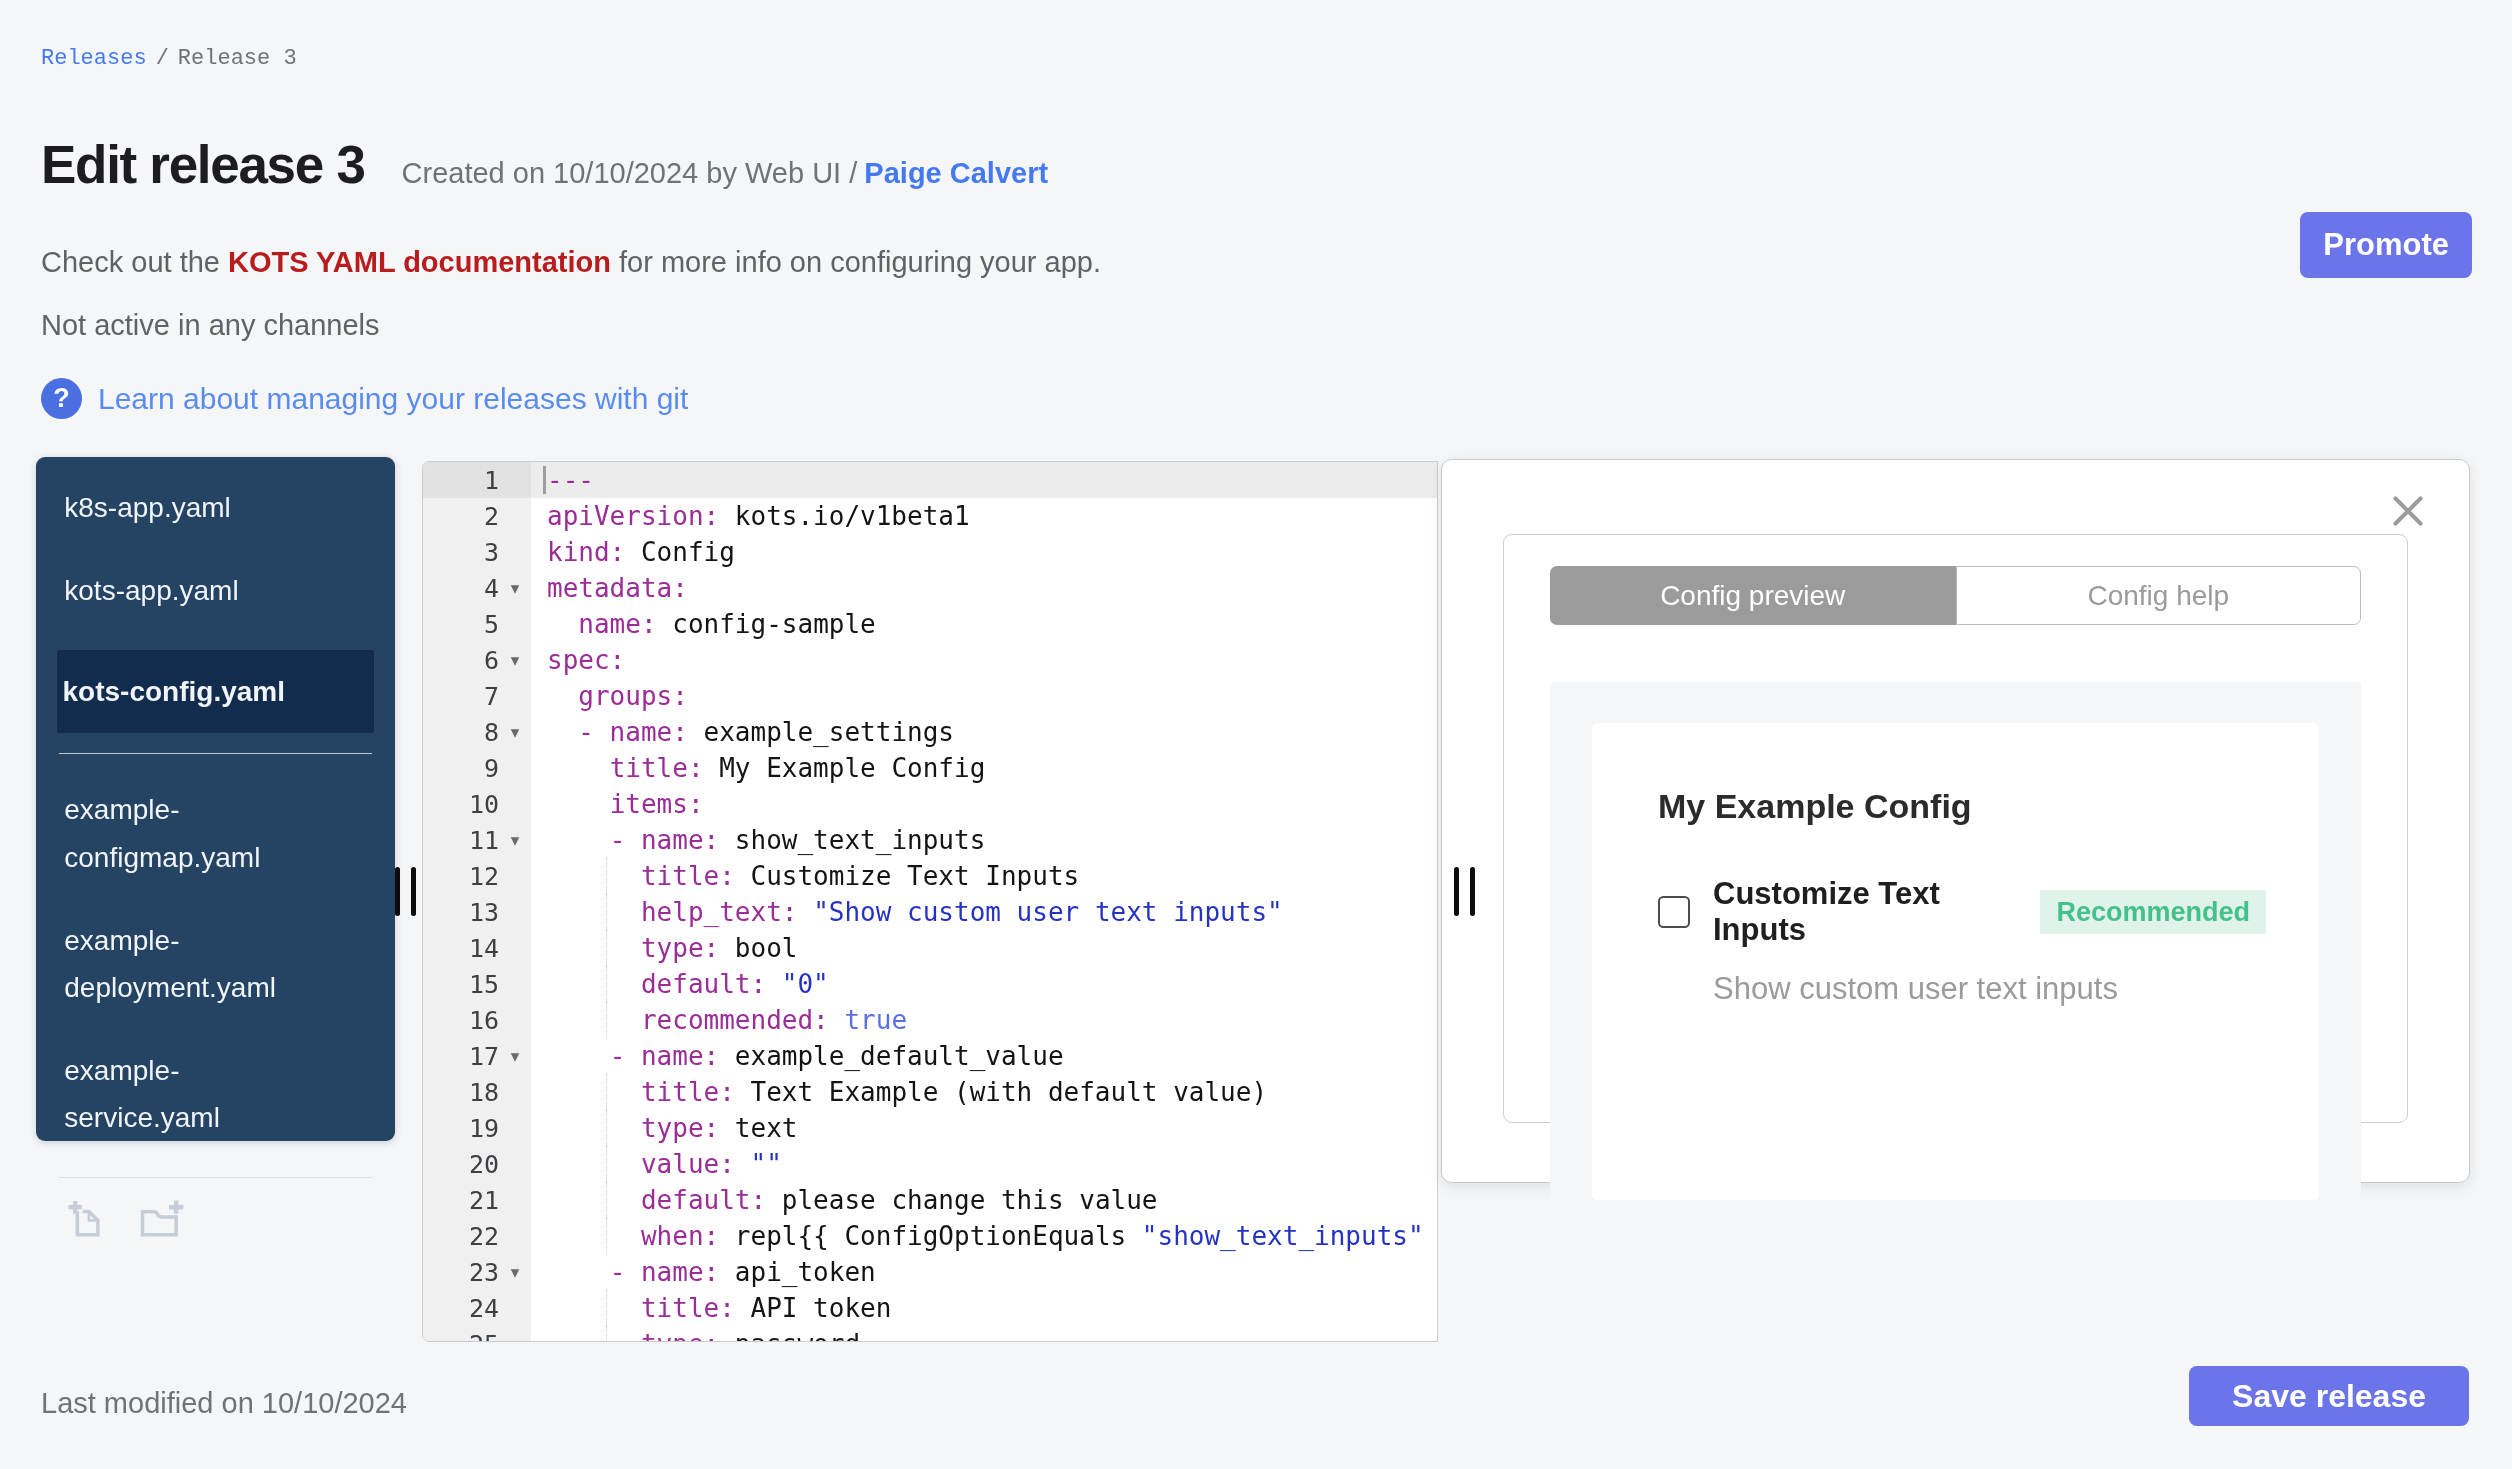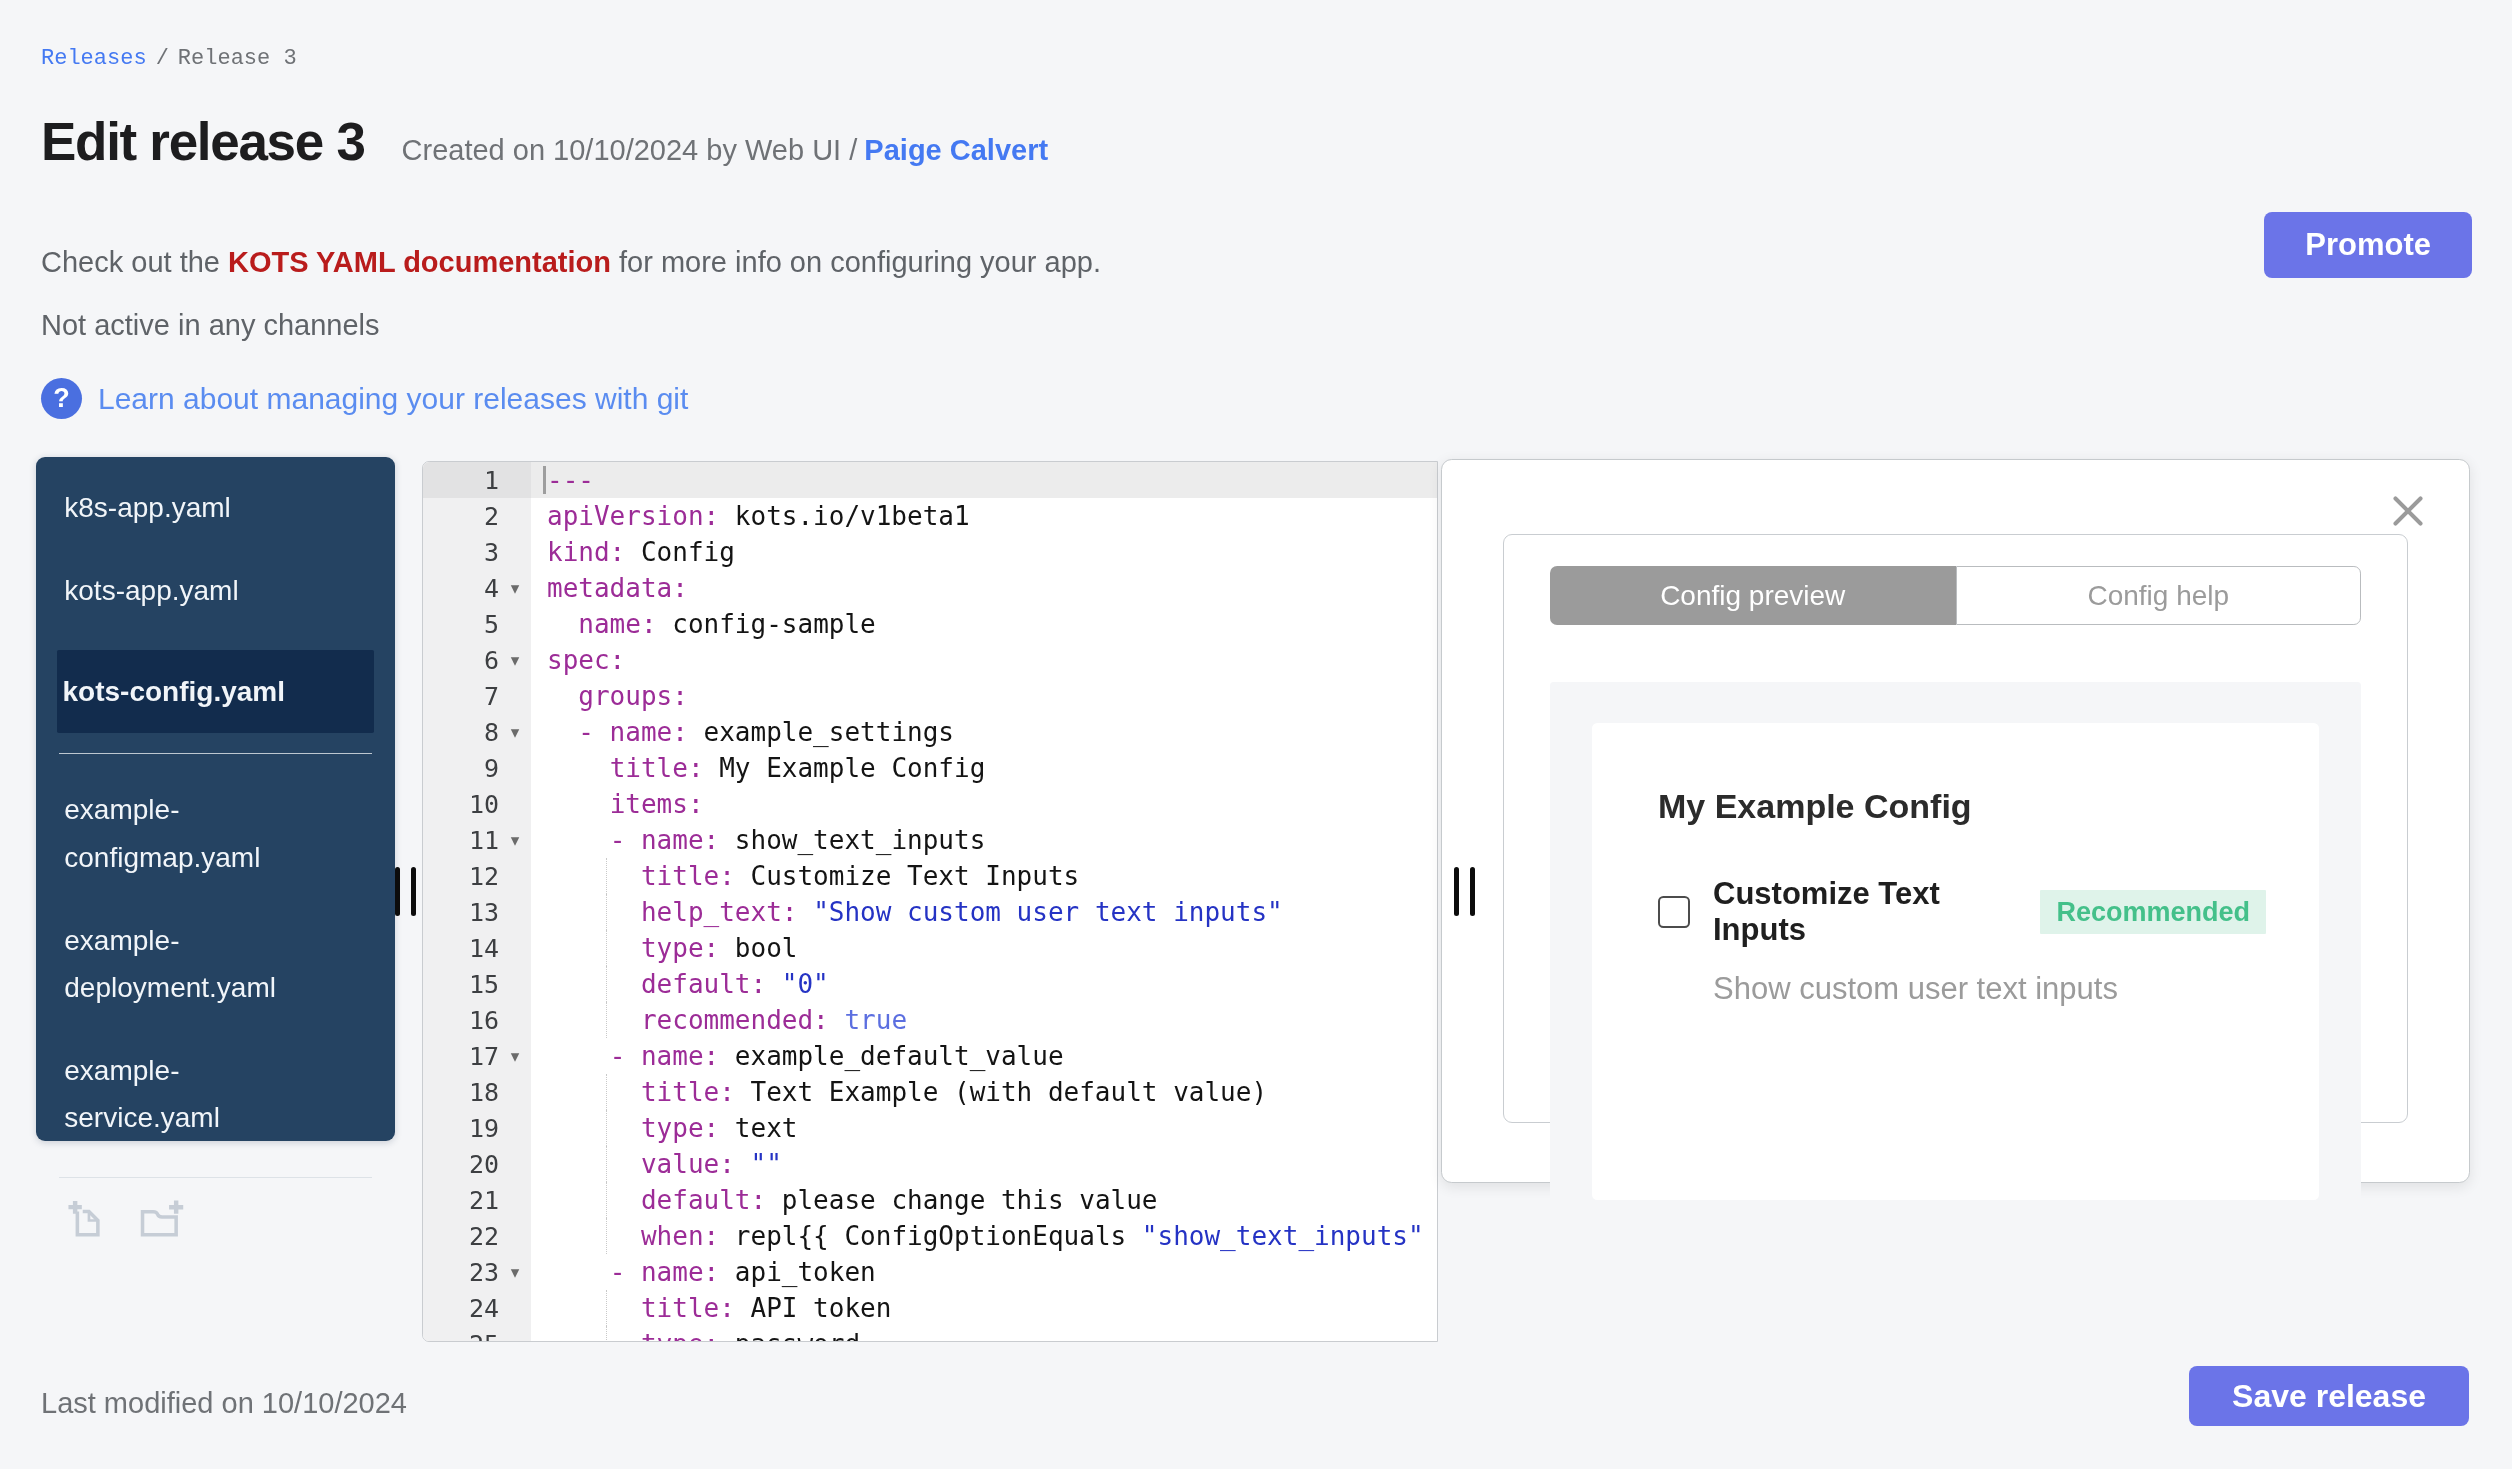--- a/index.html
+++ b/index.html
@@ -12,30 +12,30 @@
     color:#1f1f21;
   }
   #app { position:absolute; inset:0; }
 
   
   .breadcrumb { position:absolute; left:41px; top:46px; font-size:22px;font-family:Liberation Mono, monospace; }
   .breadcrumb a { color:#4479f2; text-decoration:none; cursor:pointer; }
   .breadcrumb .sep, .breadcrumb .cur { color:#6f7276; }
   .breadcrumb .sep { margin:0 9px; }
 
-  .title-row { position:absolute; left:41px; top:111px; display:flex; align-items:baseline; }
+  .title-row { position:absolute; left:41px; top:134px; display:flex; align-items:baseline; }
   .title-row h1 { font-size:53px; font-weight:bold; letter-spacing:-1.3px; color:#1d1d1f; }
   .created { margin-left:37px; font-size:29px; color:#6f7276; }
   .created a { color:#4479f2; font-weight:600; text-decoration:none; margin-left:7.1px; }
 
   .promote-btn, .save-btn {
     position:absolute; background:#6b74e8; color:#fff; border:none; cursor:pointer;
     border-radius:8px; font-family:inherit; font-weight:bold;
   }
-  .promote-btn { right:40px; top:212px; height:66px; padding:0 41px; font-size:31px; }
+  .promote-btn { right:40px; top:212px; height:66px; padding:0 23px; font-size:31px; }
 
   .doc-line { position:absolute; left:41px; top:246px; font-size:29px; color:#5f6368; }
   .doc-line a { color:#b91c1c; font-weight:600; text-decoration:none; }
   .channels-line { position:absolute; left:41px; top:309px; font-size:29px; color:#5f6368; }
 
   .git-line { position:absolute; left:41px; top:378px; display:flex; align-items:center; gap:16px; }
   .help-icon {
     width:41px; height:41px; border-radius:50%; background:#4a6fe0; color:#fff;
     font-size:27px; font-weight:bold; display:flex; align-items:center; justify-content:center;
     flex:0 0 auto;

